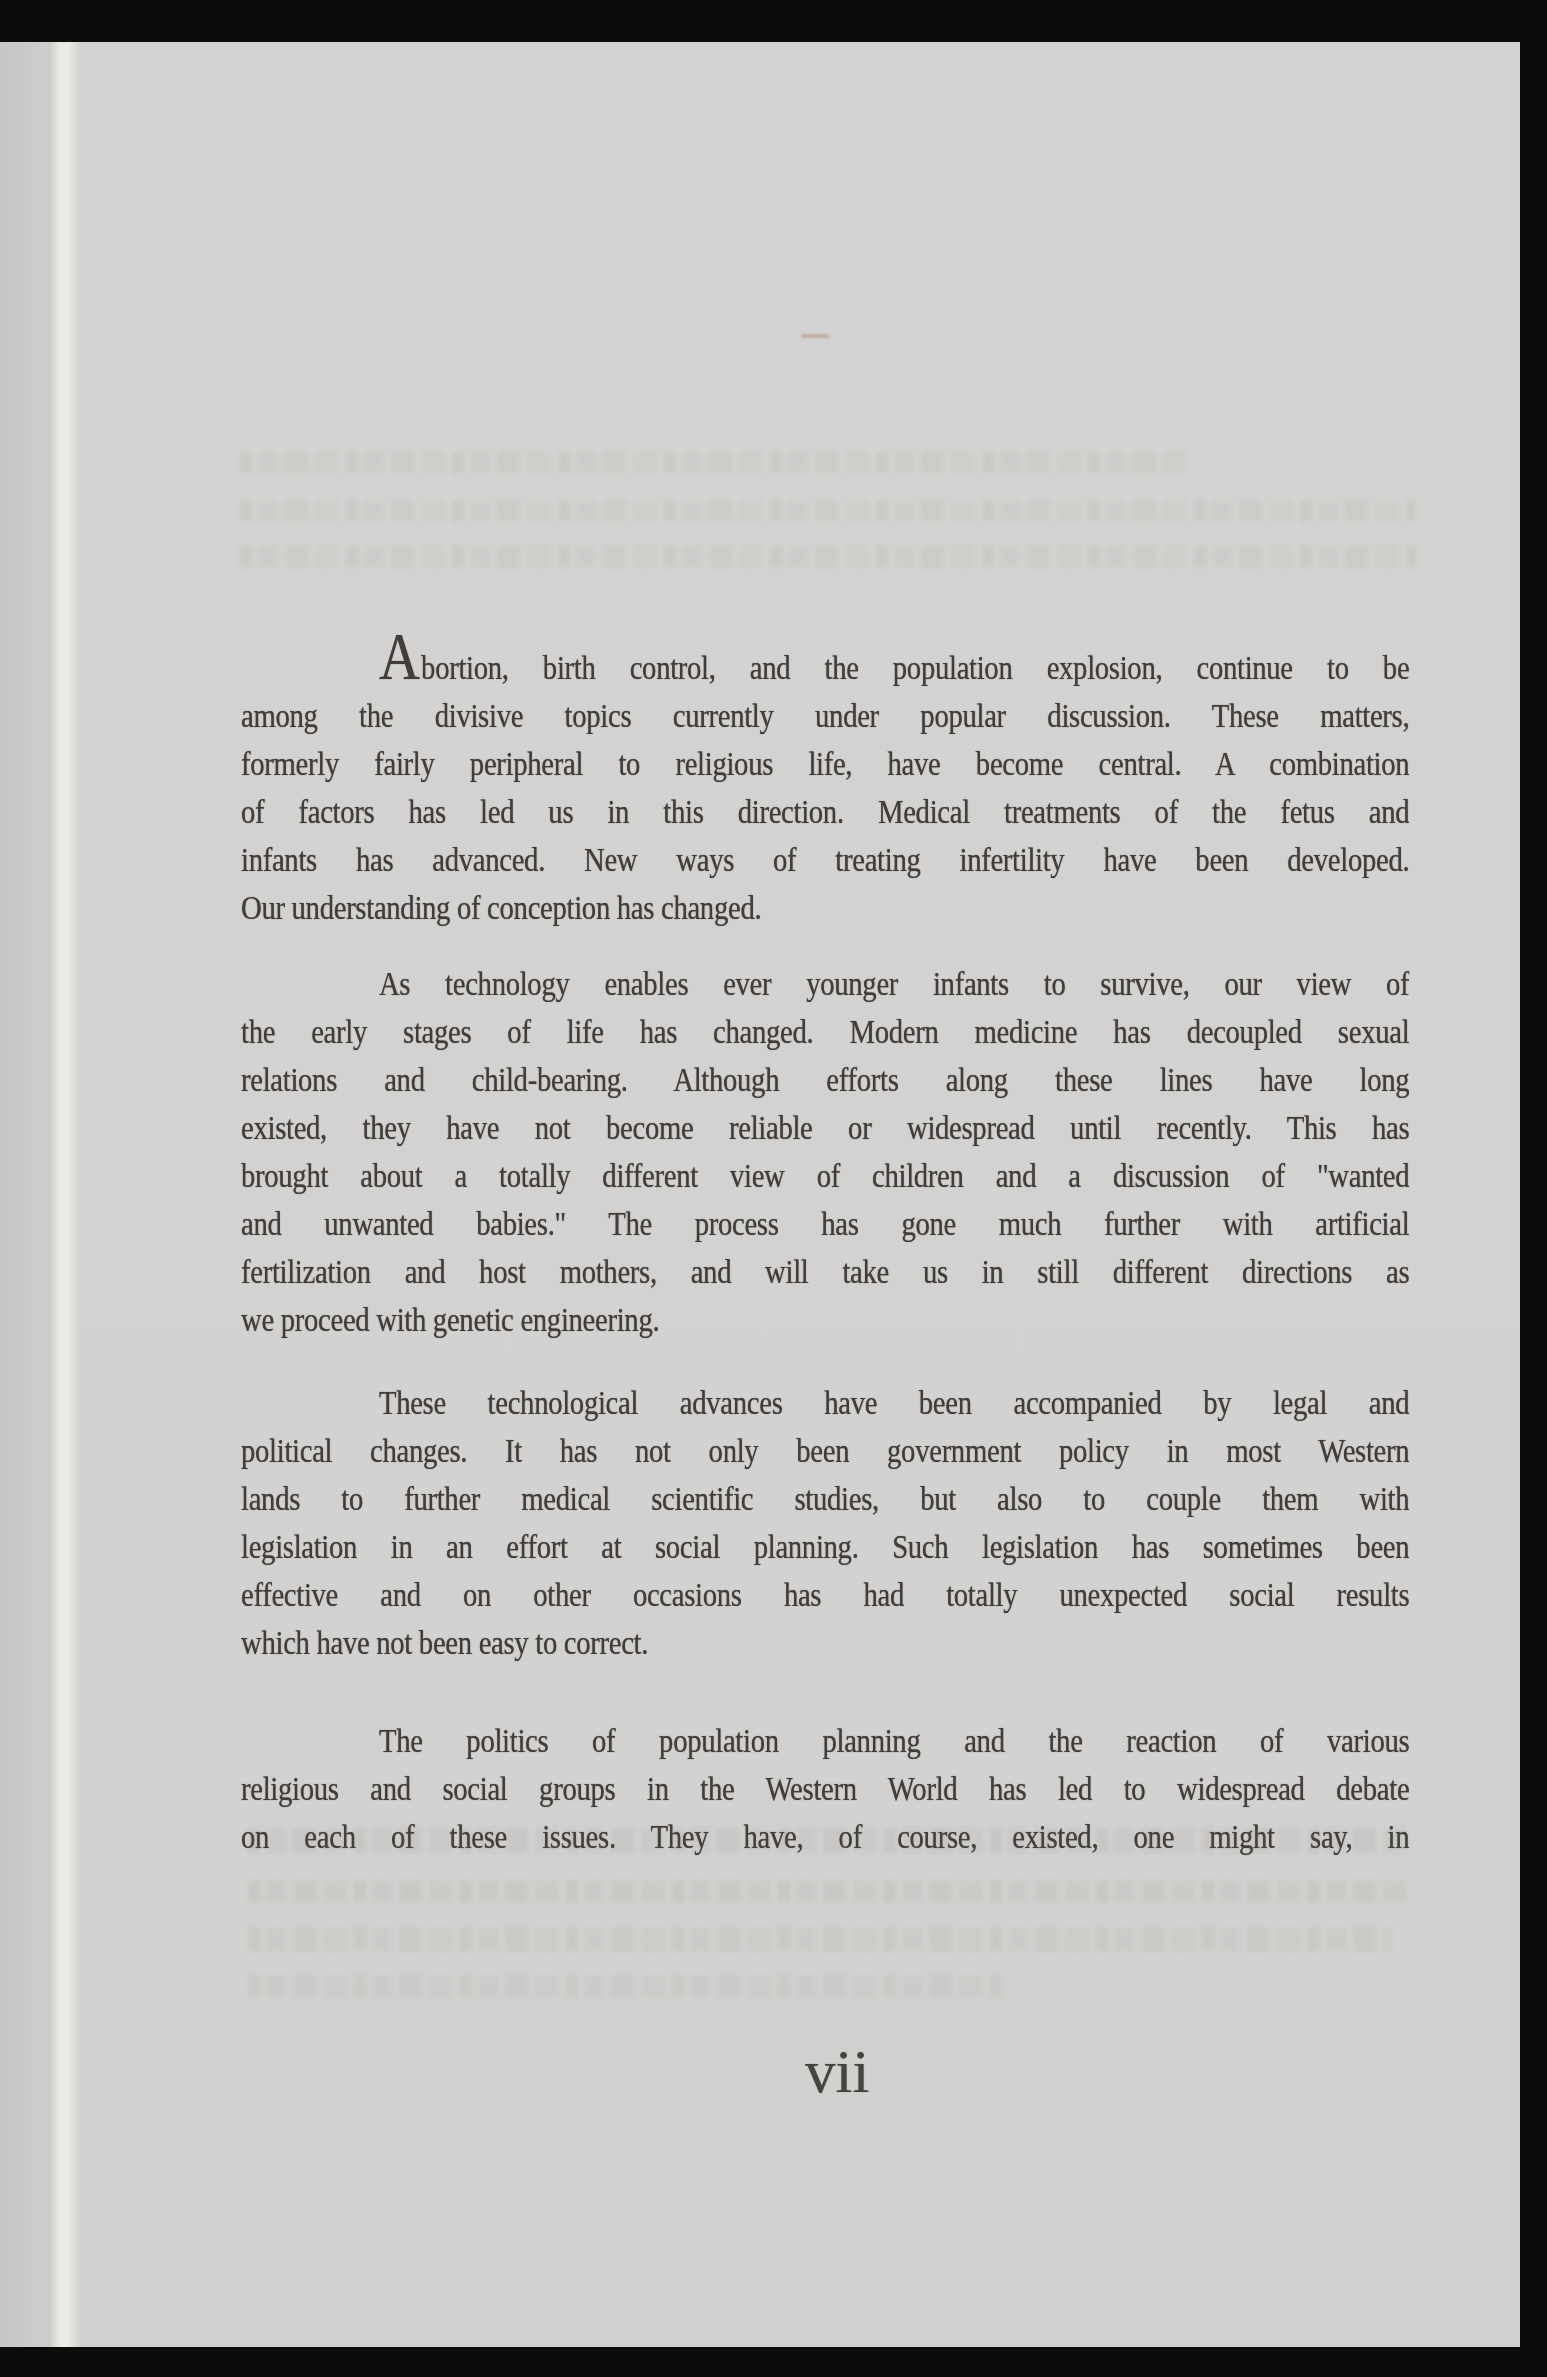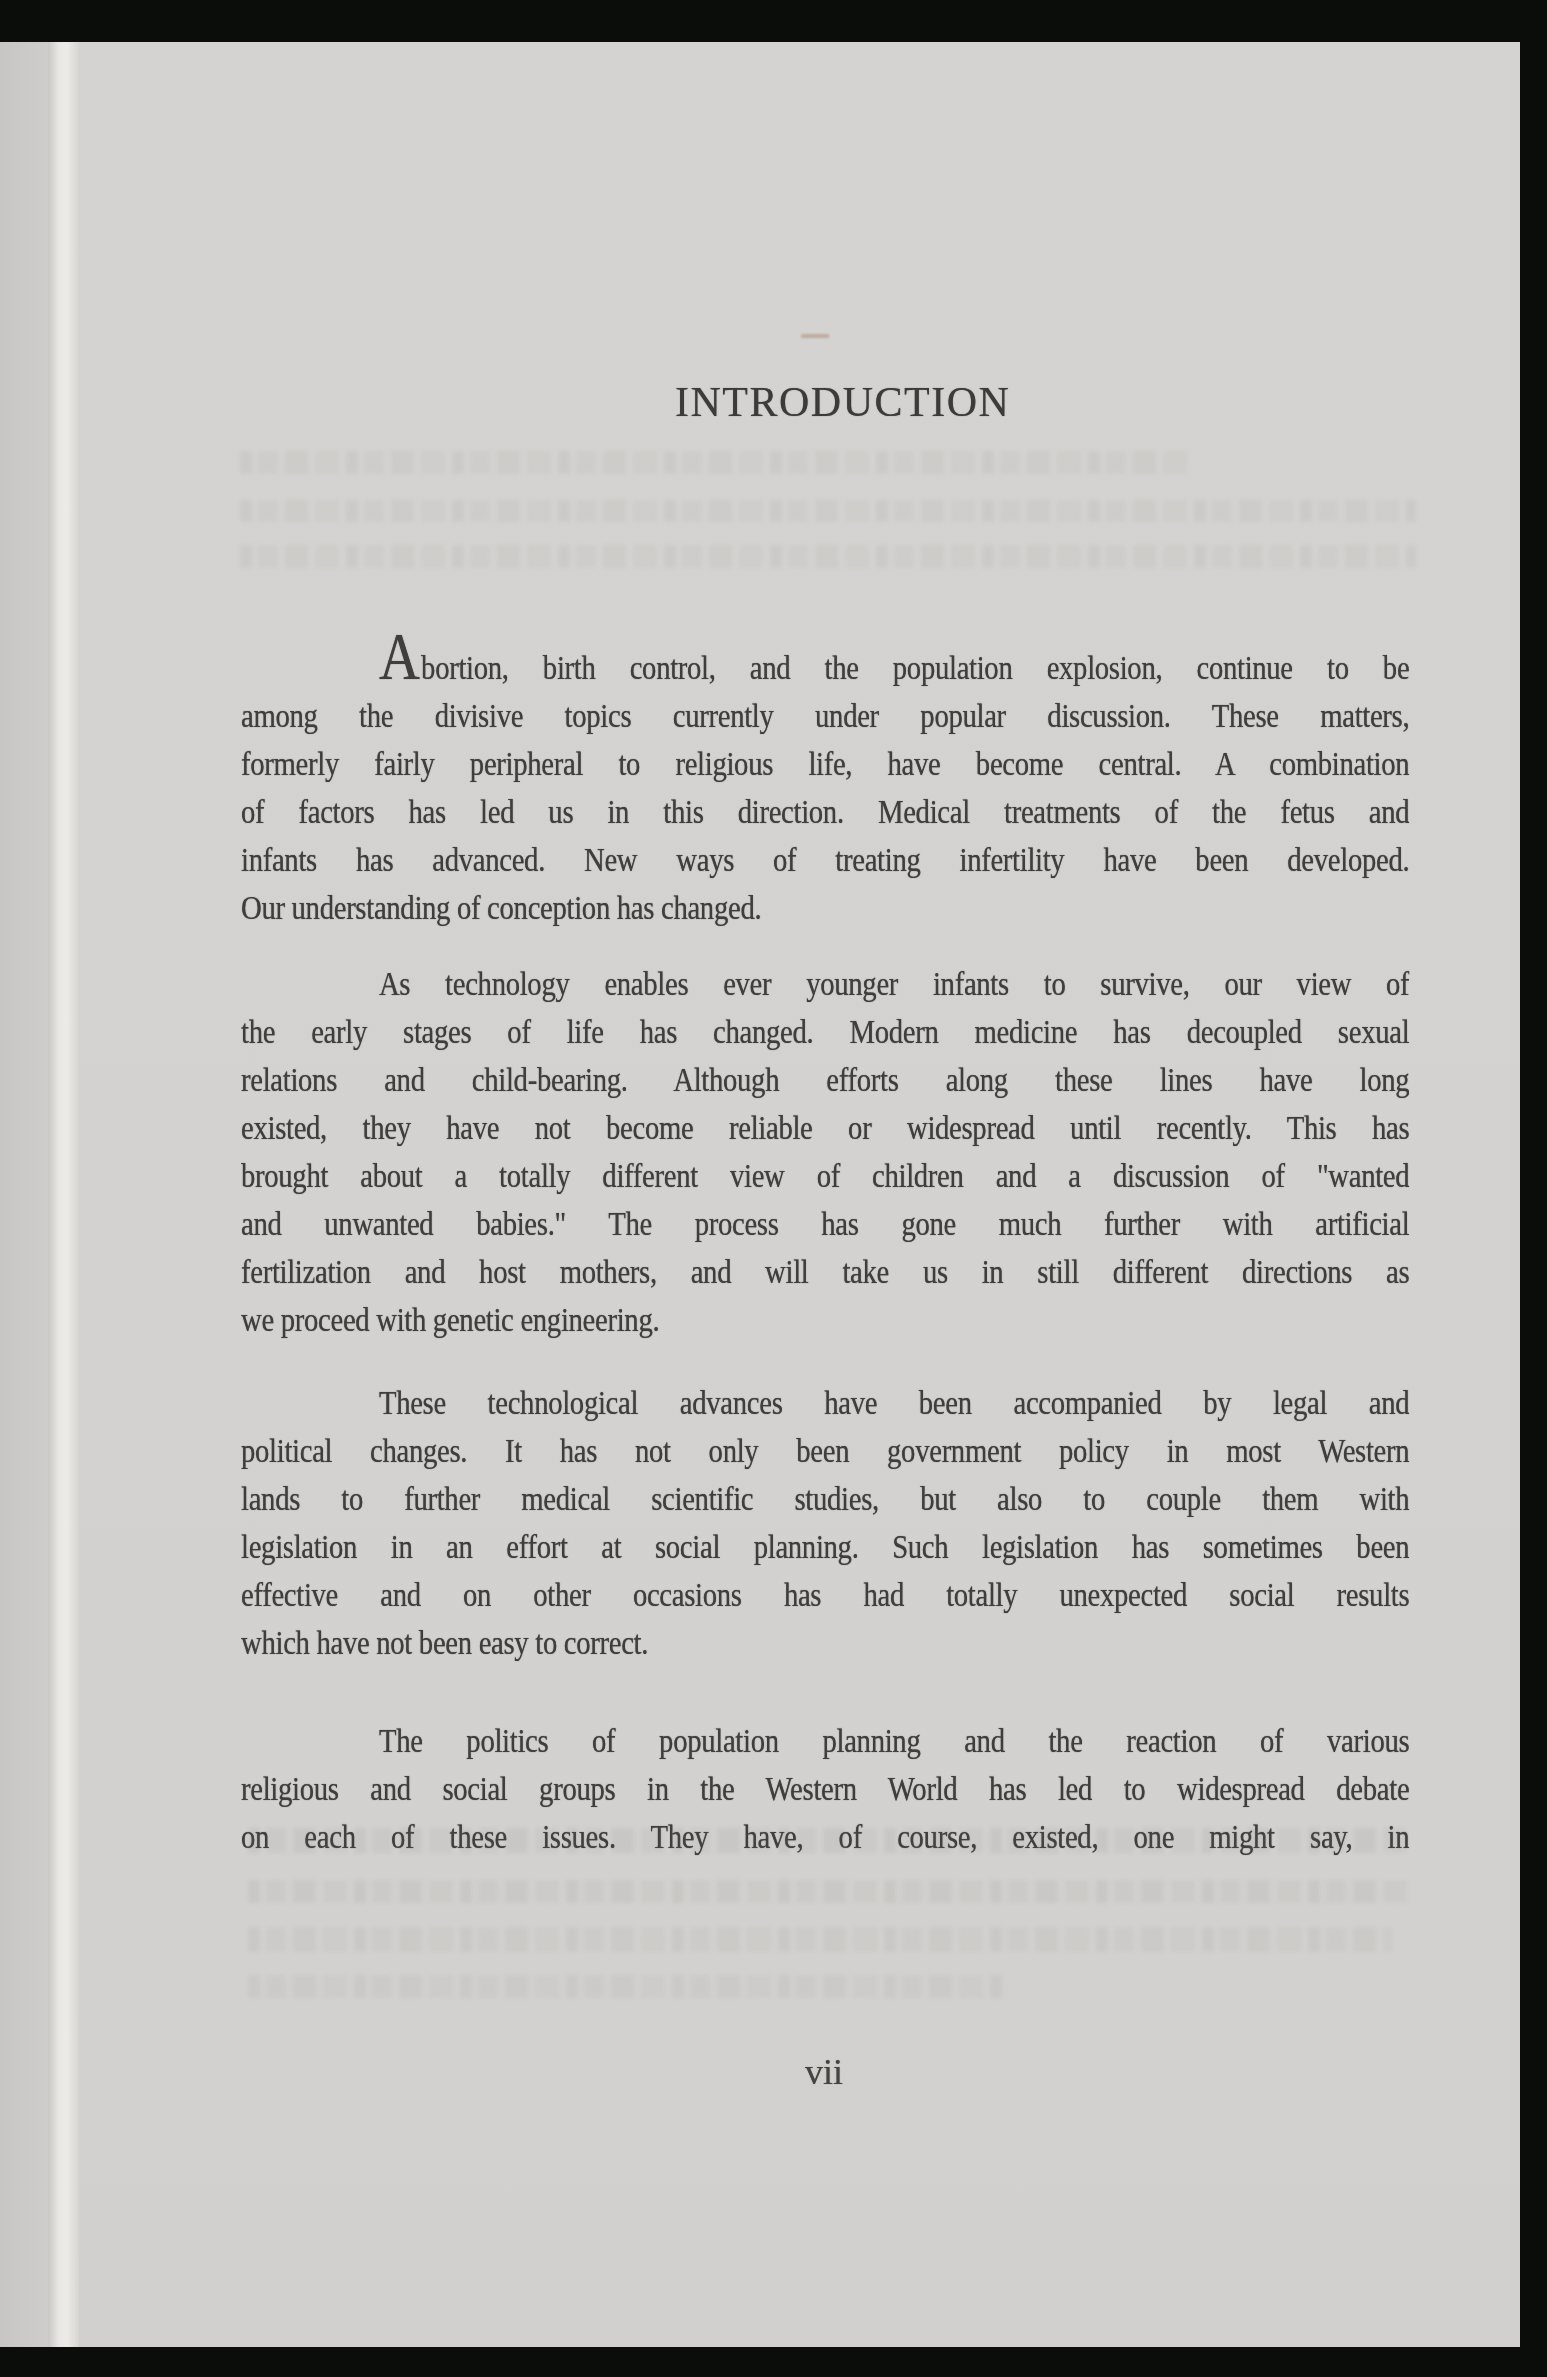--- a/index.html
+++ b/index.html
@@ -53,21 +53,21 @@
     text-align:justify;text-align-last:justify;
     overflow:hidden;white-space:normal;
   }
   .line.last{text-align-last:left;}
   .line.indent{text-indent:163px;}
   .dc{
     font-size:67px;line-height:48px;letter-spacing:0;padding-right:1.5px;
   }
   .pagenum{
     position:absolute;left:805px;top:2006px;
-    font-size:36px;line-height:48px;color:#46443f;
+    font-size:61px;line-height:48px;color:#46443f;
     text-shadow:0 0 0.9px rgba(70,68,63,.8);
   }
   
   .ghost{
     position:absolute;
     background:repeating-linear-gradient(90deg,
       rgba(122,116,108,.16) 0 11.6px, rgba(122,116,108,0) 11.6px 18px,
       rgba(122,116,108,.11) 18px 38px, rgba(122,116,108,0) 38px 45px,
       rgba(122,116,108,.14) 45px 68px, rgba(122,116,108,0) 68px 75px,
       rgba(122,116,108,.10) 75px 99px, rgba(122,116,108,0) 99px 106px);
@@ -89,21 +89,20 @@
 
     <div class="gutter"></div>
     <div class="edge"></div>
 
     <div class="ghost ga1"></div>
     <div class="ghost ga2"></div>
     <div class="ghost ga3"></div>
 
     <div class="artifact"></div>
 
-    <h1 class="title">INTRODUCTION</h1>
 
     <div class="body">
 
       <div class="para">
         <div class="line indent"><span class="dc">A</span><span>bortion, birth control, and the population explosion, continue to be</span></div>
         <div class="line">among the divisive topics currently under popular discussion. These matters,</div>
         <div class="line">formerly fairly peripheral to religious life, have become central. A combination</div>
         <div class="line">of factors has led us in this direction. Medical treatments of the fetus and</div>
         <div class="line">infants has advanced. New ways of treating infertility have been developed.</div>
         <div class="line last">Our understanding of conception has changed.</div>

